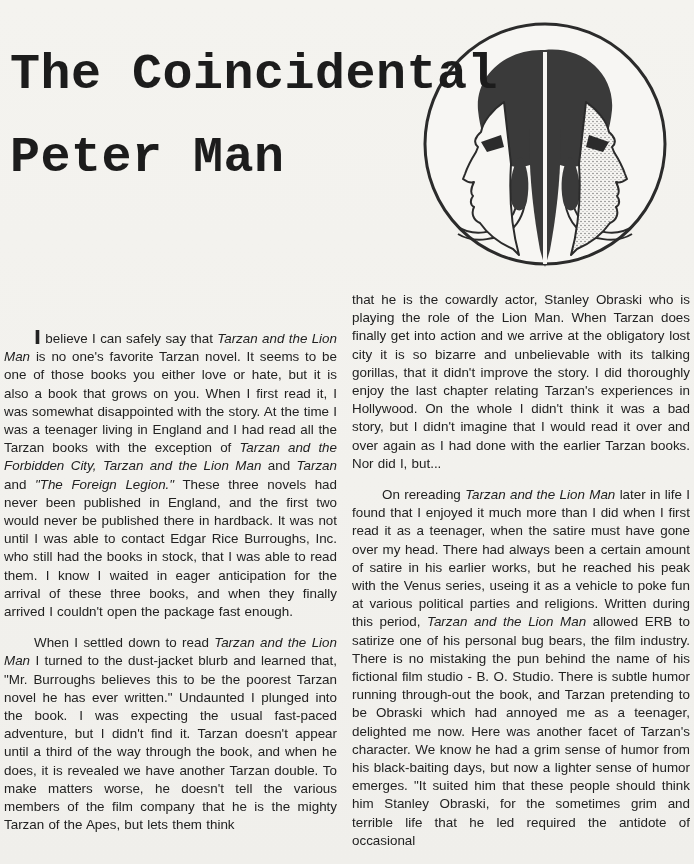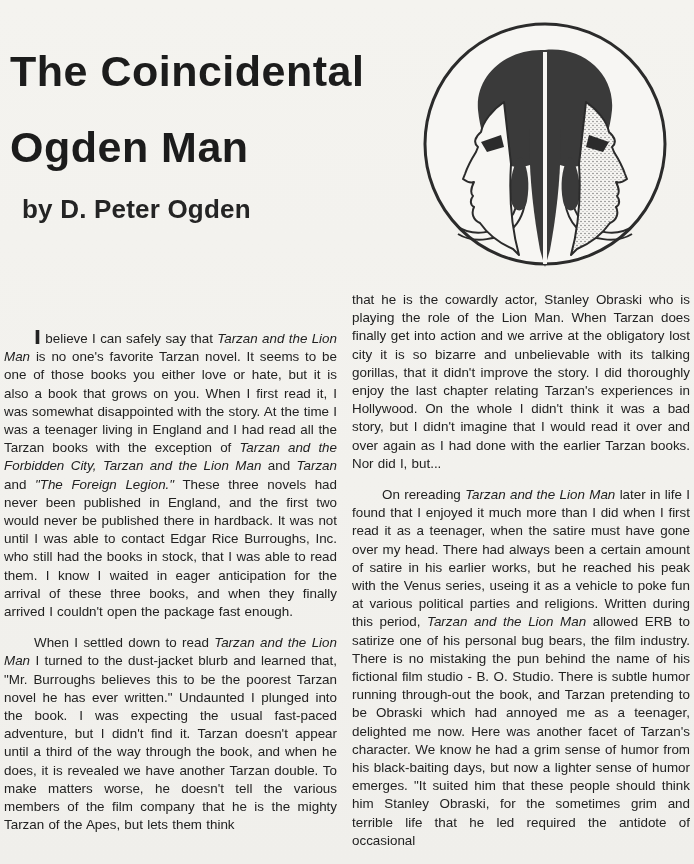--- a/index.html
+++ b/index.html
@@ -8,22 +8,22 @@
     font-family:"Liberation Sans",sans-serif;
     background:#e9e8e4;
   }
   .page{
     position:relative;width:694px;height:864px;overflow:hidden;
     background:linear-gradient(180deg,#f4f3ef 0%,#f2f1ed 55%,#f0efeb 100%);
     color:#1f1f1f;
   }
   .logo{position:absolute;left:420px;top:16px;width:250px;height:256px;}
   h1.title{position:absolute;left:10px;top:50px;margin:0;
-    font-family:Liberation Sans, sans-serif;font-weight:700;
-    font-size:43px;line-height:1;color:#1c1c1c;letter-spacing:.5px;}
+    font-family:Liberation Mono, monospace;font-weight:700;
+    font-size:50px;line-height:1;color:#1c1c1c;letter-spacing:.5px;}
   h1.title .tline{display:block;}
   h1.title .tline2{margin-top:33px;}
   .byline{position:absolute;left:22px;top:194px;
     font-size:26px;font-weight:700;letter-spacing:.2px;color:#242424;}
   .epigraph{position:absolute;left:8px;top:238px;width:333px;
     font-family:"Liberation Serif",serif;font-weight:700;
     font-size:19px;line-height:20.8px;text-align:justify;text-indent:24px;
     color:#161616;word-spacing:2px;}
   .epigraph .eattr{
     font-family:"Liberation Sans",sans-serif;font-weight:400;
@@ -62,24 +62,23 @@
     <path d="M147 144 C142 153 140 169 143 185 C145 196 154 198 158 188 C162 176 159 157 154 146 C152 140 149 140 147 144 Z" fill="#3a3a3a"></path>
     <rect x="123" y="36" width="4" height="212" fill="#f7f6f3"></rect>
     <path d="M84 86 C72 94 63 106 61 116 C55 121 53 127 58 131 L56 136 C51 144 47 152 45 158 L43 163 C47 166 51 167 54 166 C51 172 50 177 53 180 C50 184 50 189 54 191 C51 197 53 204 60 207 C67 217 79 227 93 233 L99 239 C91 210 89 180 91 148 L84 86 Z" fill="#f7f6f3" stroke="#2b2b2b" stroke-width="2" stroke-linejoin="round"></path>
     <path d="M61 126 L81 119 L84 131 L67 136 Z" fill="#2b2b2b"></path>
     <path d="M166 86 C178 94 187 106 189 116 C195 121 197 127 192 131 L194 136 C199 144 203 152 205 158 L207 163 C203 166 199 167 196 166 C199 172 200 177 197 180 C200 184 200 189 196 191 C199 197 197 204 190 207 C183 217 171 227 157 233 L151 239 C159 210 161 180 159 148 L166 86 Z" fill="url(#stip)" stroke="#2b2b2b" stroke-width="2" stroke-linejoin="round"></path>
     <path d="M189 126 L169 119 L166 131 L183 136 Z" fill="#2b2b2b"></path>
   </svg>
 
   <h1 class="title">
     <span class="tline">The Coincidental</span>
-    <span class="tline tline2">Ogden Man</span>
+    <span class="tline tline2">Peter Man</span>
   </h1>
 
-  <div class="byline">by D. Peter Ogden</div>
 
 
   <div class="col col-left">
       <p class="noindent"><span class="initcap">I</span><span> believe I can safely say that </span><i>Tarzan and the Lion Man</i><span> is no one's favorite Tarzan novel. It seems to be one of those books you either love or hate, but it is also a book that grows on you. When I first read it, I was somewhat disappointed with the story. At the time I was a teenager living in England and I had read all the Tarzan books with the exception of </span><i>Tarzan and the Forbidden City, Tarzan and the Lion Man</i><span> and </span><i>Tarzan</i><span> and </span><i>"The Foreign Legion."</i><span> These three novels had never been published in England, and the first two would never be published there in hardback. It was not until I was able to contact Edgar Rice Burroughs, Inc. who still had the books in stock, that I was able to read them. I know I waited in eager anticipation for the arrival of these three books, and when they finally arrived I couldn't open the package fast enough.</span></p>
       <p><span>When I settled down to read </span><i>Tarzan and the Lion Man</i><span> I turned to the dust-jacket blurb and learned that, "Mr. Burroughs believes this to be the poorest Tarzan novel he has ever written." Undaunted I plunged into the book. I was expecting the usual fast-paced adventure, but I didn't find it. Tarzan doesn't appear until a third of the way through the book, and when he does, it is revealed we have another Tarzan double. To make matters worse, he doesn't tell the various members of the film company that he is the mighty Tarzan of the Apes, but lets them think</span></p>
     </div>
   <div class="col col-right">
       <p class="noindent"><span>that he is the cowardly actor, Stanley Obraski who is playing the role of the Lion Man. When Tarzan does finally get into action and we arrive at the obligatory lost city it is so bizarre and unbelievable with its talking gorillas, that it didn't improve the story. I did thoroughly enjoy the last chapter relating Tarzan's experiences in Hollywood. On the whole I didn't think it was a bad story, but I didn't imagine that I would read it over and over again as I had done with the earlier Tarzan books. Nor did I, but...</span></p>
       <p><span>On rereading </span><i>Tarzan and the Lion Man</i><span> later in life I found that I enjoyed it much more than I did when I first read it as a teenager, when the satire must have gone over my head. There had always been a certain amount of satire in his earlier works, but he reached his peak with the Venus series, useing it as a vehicle to poke fun at various political parties and religions. Written during this period, </span><i>Tarzan and the Lion Man</i><span> allowed ERB to satirize one of his personal bug bears, the film industry. There is no mistaking the pun behind the name of his fictional film studio - B. O. Studio. There is subtle humor running through-out the book, and Tarzan pretending to be Obraski which had annoyed me as a teenager, delighted me now. Here was another facet of Tarzan's character. We know he had a grim sense of humor from his black-baiting days, but now a lighter sense of humor emerges. "It suited him that these people should think him Stanley Obraski, for the sometimes grim and terrible life that he led required the antidote of occasional</span></p>
     </div>

